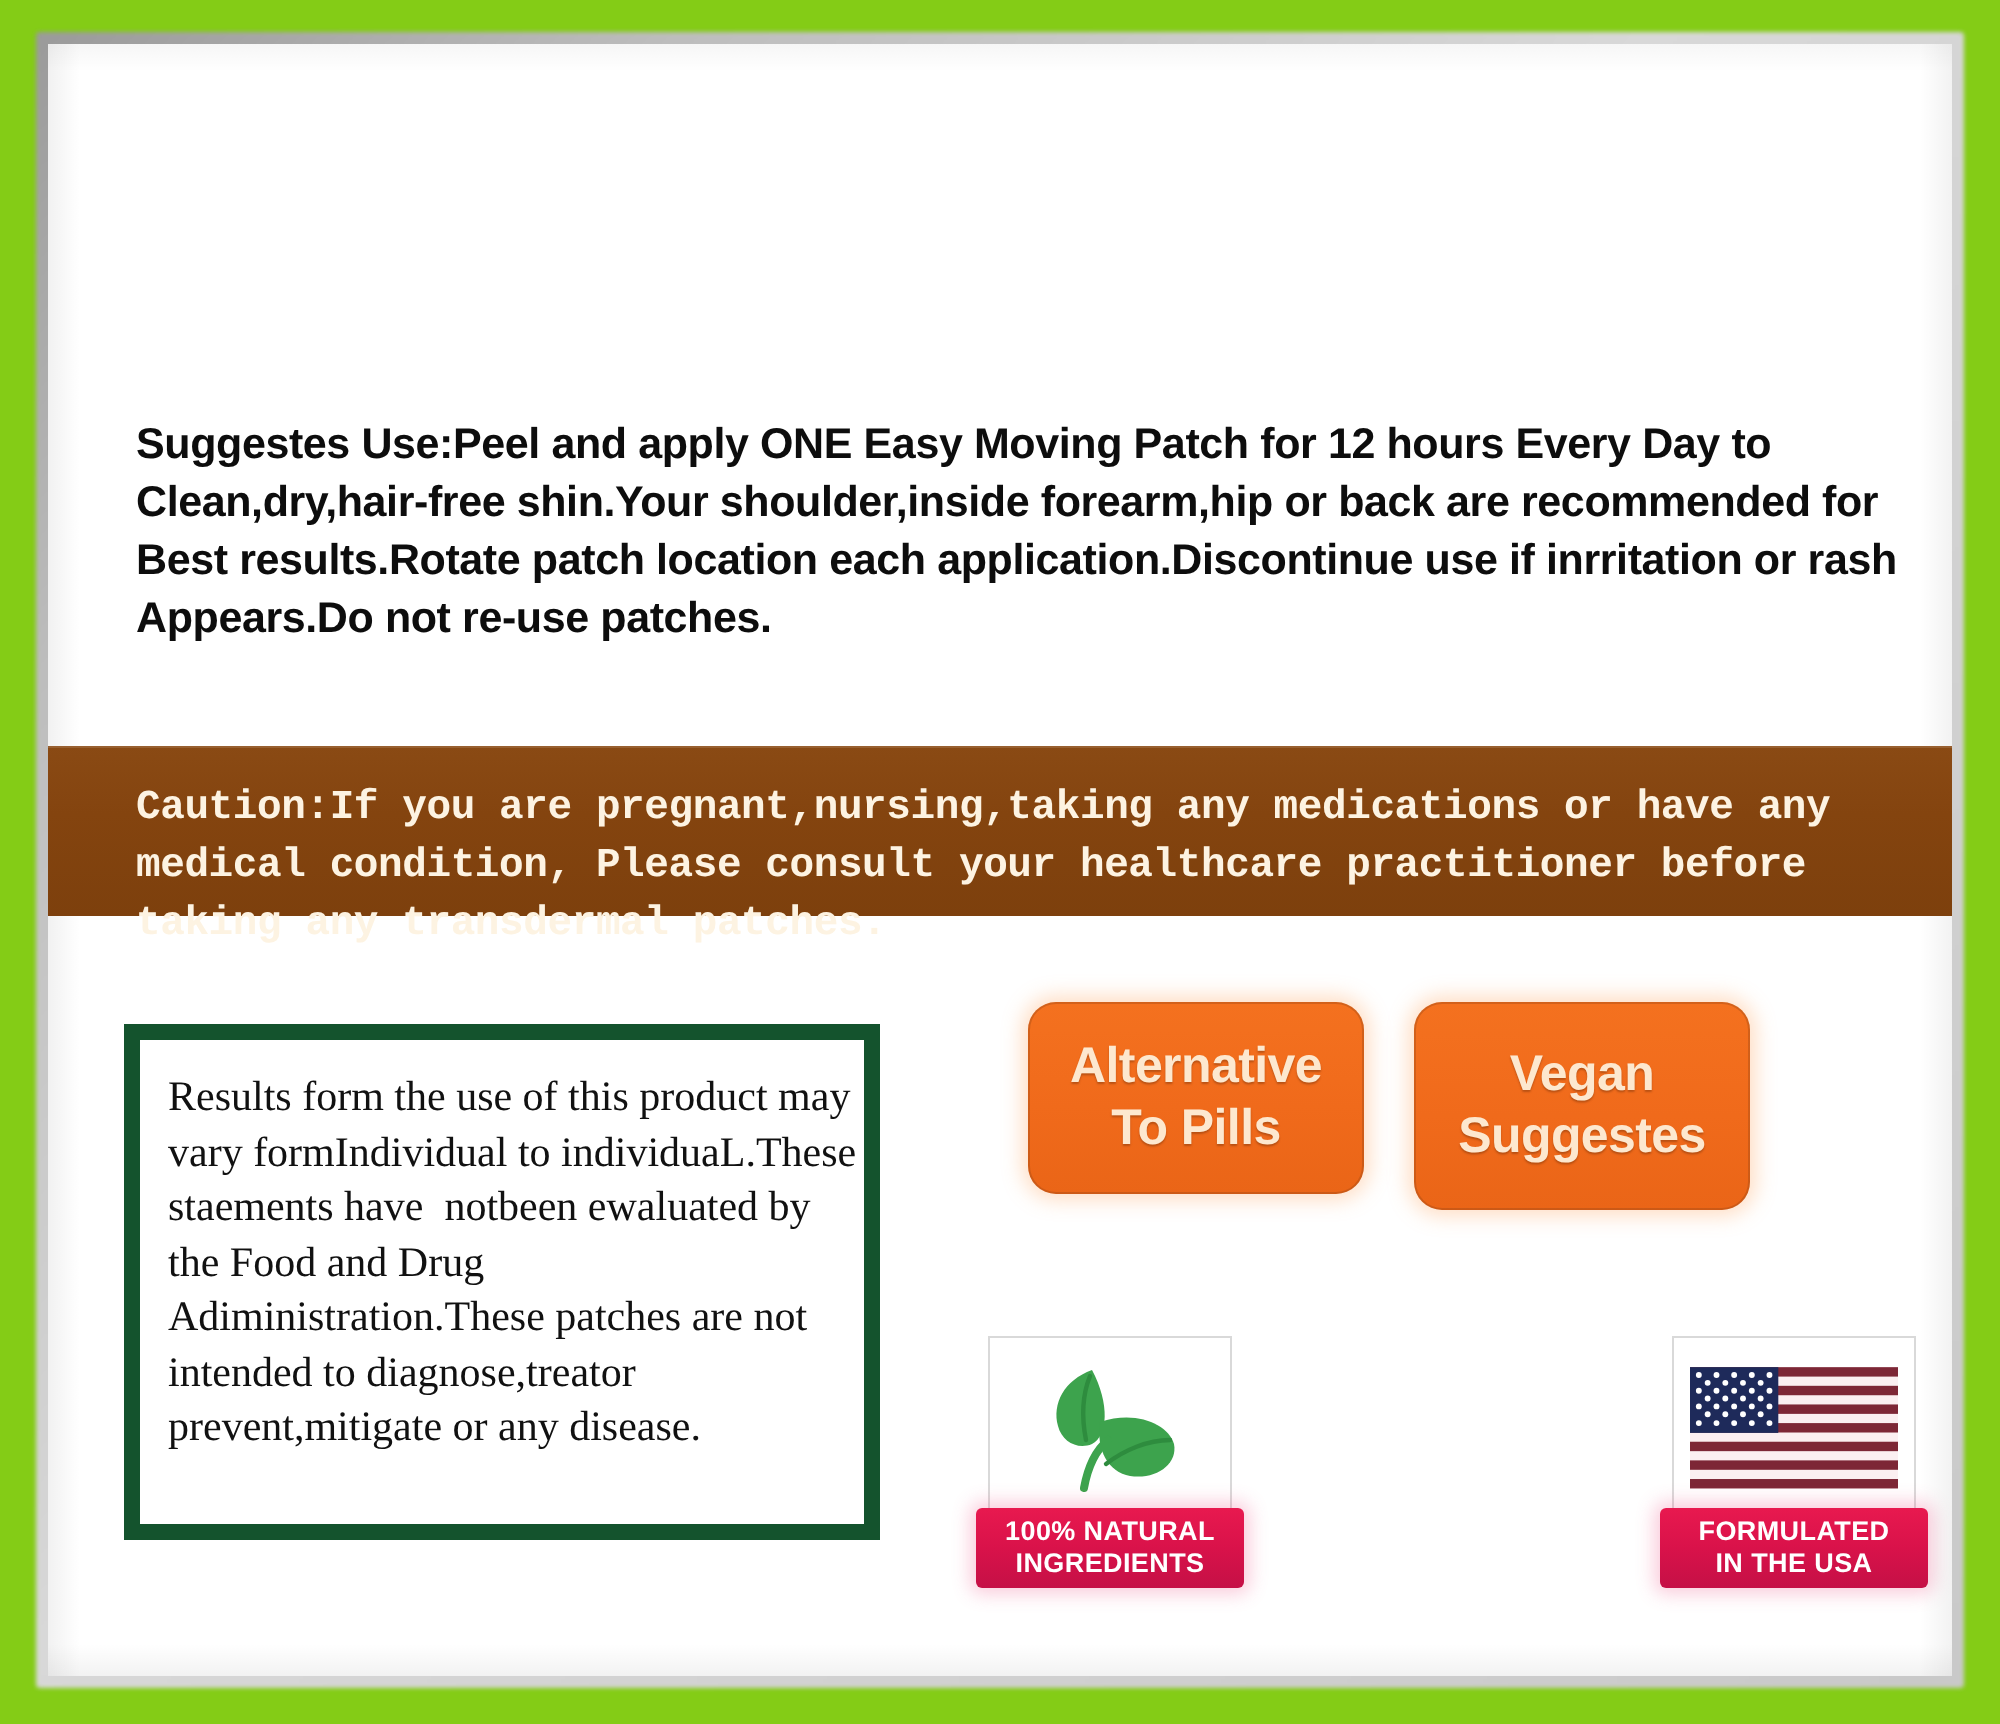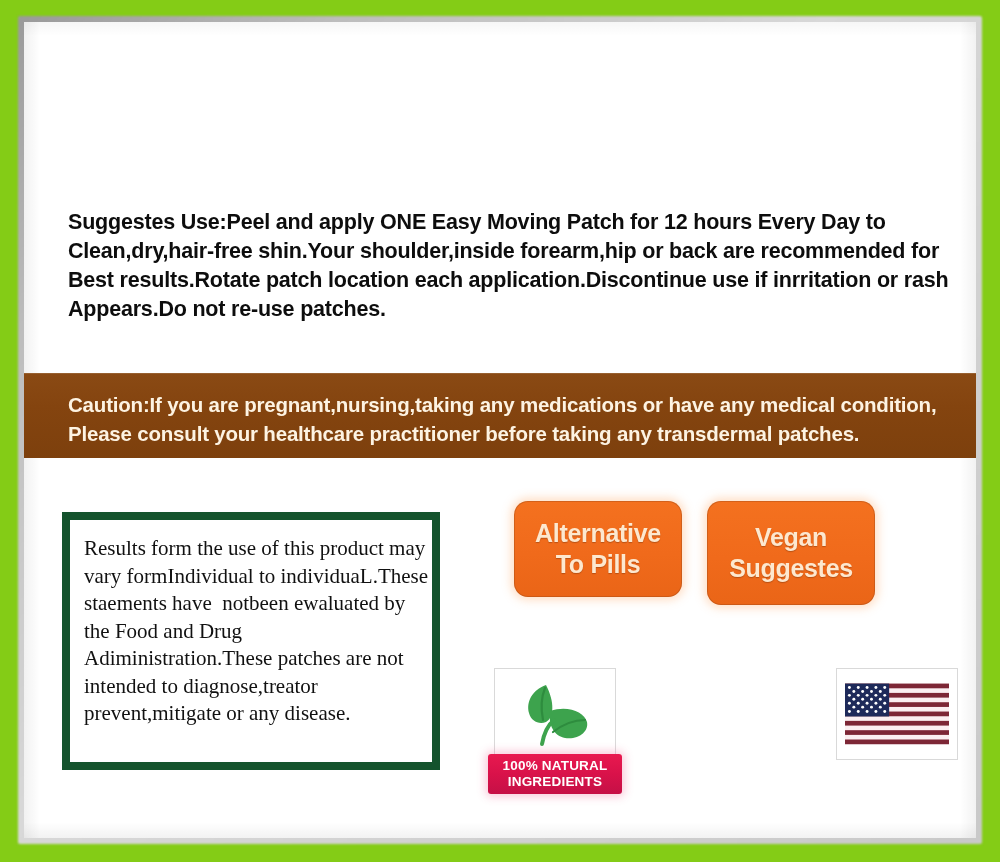--- a/index.html
+++ b/index.html
@@ -81,21 +81,21 @@
     width: 952px;
     height: 85px;
     background: linear-gradient(180deg, #8a4a14 0%, #84440f 40%, #7d400d 100%);
     box-shadow: inset 0 1px 0 rgba(255,255,255,0.12);
   }
   .caution-text {
     position: absolute;
     left: 44px;
     top: 17px;
     width: 880px;
-    font-family: Liberation Sans, sans-serif;
+    font-family: Liberation Mono, monospace;
     font-weight: bold;
     font-size: 20.5px;
     line-height: 29px;
     color: #fdf3e2;
     letter-spacing: -0.2px;
     white-space: pre-wrap;
   }
 
   
   .disclaimer-box {
@@ -291,16 +291,20 @@
               <circle cx="27" cy="24" r="1.5"></circle>
               <circle cx="36" cy="24" r="1.5"></circle>
             <circle cx="4.5" cy="28.5" r="1.5"></circle>
               <circle cx="13.5" cy="28.5" r="1.5"></circle>
               <circle cx="22.5" cy="28.5" r="1.5"></circle>
               <circle cx="31.5" cy="28.5" r="1.5"></circle>
               <circle cx="40.5" cy="28.5" r="1.5"></circle>
           </g>
         </svg>
       </div>
+      <div class="cert-label">
+        <div class="cert-label-line">FORMULATED</div>
+        <div class="cert-label-line">IN THE USA</div>
+      </div>
     </div>
 
   </div>
 </div>
 
 </body></html>

